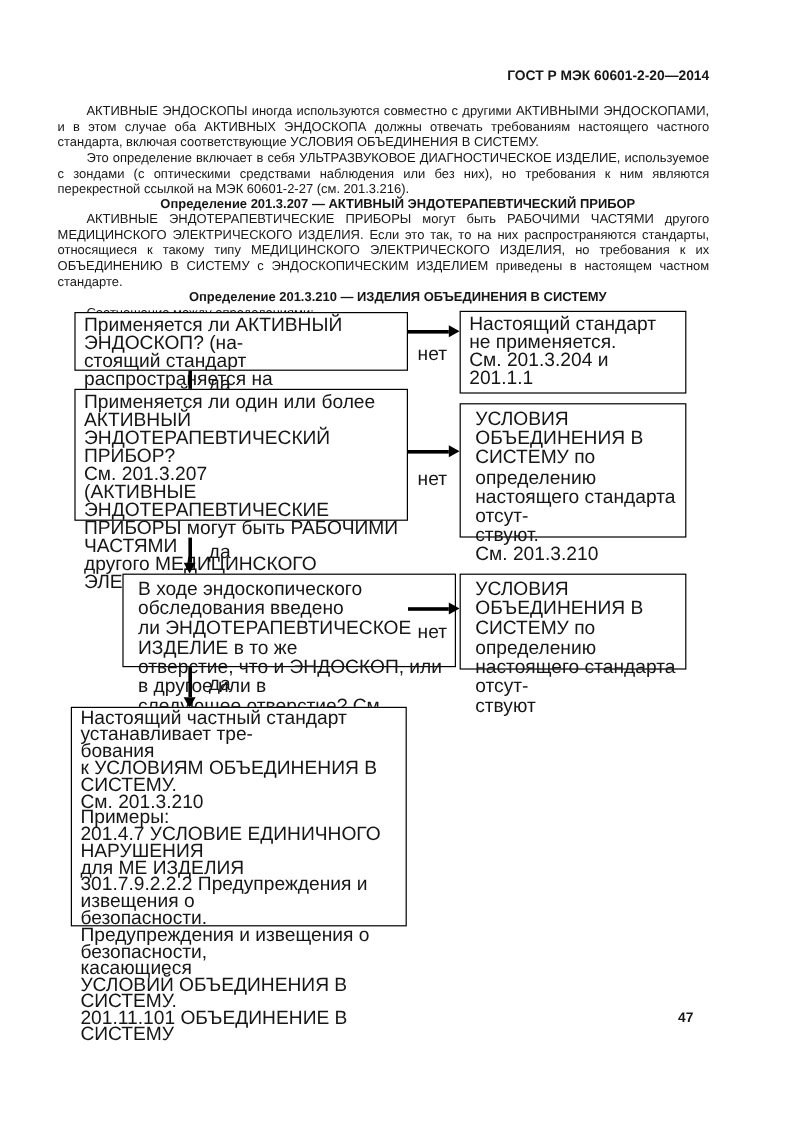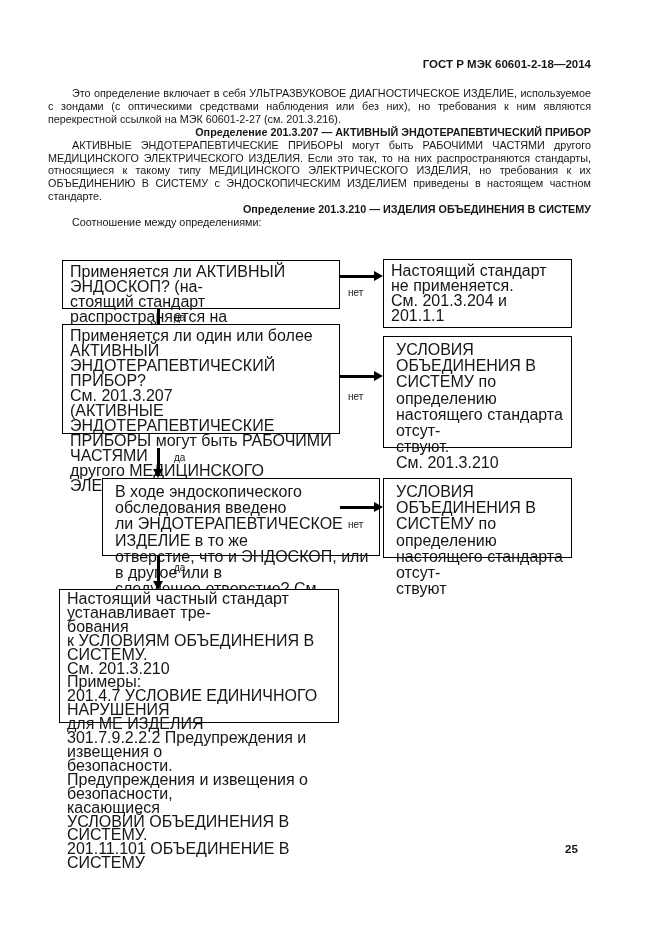--- a/index.html
+++ b/index.html
@@ -9,46 +9,47 @@
   }
   .doc-header {
     position:absolute; left:48px; top:58px; width:543px;
     text-align:right; font-weight:bold; font-size:11.5px;
   }
   .content {
     position:absolute; left:48px; top:87px; width:543px;
     font-size:10.8px; line-height:12.9px; text-align:justify;
   }
   .content p { margin:0; text-indent:24px; }
-  .content p.heading { font-weight:bold; text-align:right; }
+  .content p.heading { font-weight:bold; text-align:center; }
   .node {
     position:absolute; box-sizing:border-box; background:#fff;
     border:1.5px solid #000; font-size:16px; line-height:15px;
     padding:3px 7px; white-space:pre-wrap;
   }
   .node.thin { border-width:1px; }
   .node.lh16 { line-height:16.2px; padding-top:5px;padding-left:12px; }
   .node.lh14 { line-height:13.9px; padding-top:2px; }
   .hline { position:absolute; height:3px; background:#000; }
   .vline { position:absolute; width:3px; background:#000; }
   .head-r { position:absolute; width:0; height:0;
     border-left:9px solid #000; border-top:5.5px solid transparent; border-bottom:5.5px solid transparent; }
   .head-d { position:absolute; width:0; height:0;
     border-top:9px solid #000; border-left:5.5px solid transparent; border-right:5.5px solid transparent; }
-  .branch-label { position:absolute; font-size:10px; }
+  .branch-label { position:absolute; font-size:16px; }
   .page-num { position:absolute; left:565px; top:843px; font-weight:bold; font-size:11.5px; }
 </style>
 </head>
 <body>
 
 <div class="page">
 
-  <div class="doc-header">ГОСТ Р МЭК 60601-2-18—2014</div>
+  <div class="doc-header">ГОСТ Р МЭК 60601-2-20—2014</div>
 
   <div class="content">
+    <p>АКТИВНЫЕ ЭНДОСКОПЫ иногда используются совместно с другими АКТИВНЫМИ ЭНДОСКОПАМИ, и в этом случае оба АКТИВНЫХ ЭНДОСКОПА должны отвечать требованиям настоящего частного стандарта, включая соответствующие УСЛОВИЯ ОБЪЕДИНЕНИЯ В СИСТЕМУ.</p>
     <p>Это определение включает в себя УЛЬТРАЗВУКОВОЕ ДИАГНОСТИЧЕСКОЕ ИЗДЕЛИЕ, используемое с зондами (с оптическими средствами наблюдения или без них), но требования к ним являются перекрестной ссылкой на МЭК 60601-2-27 (см. 201.3.216).</p>
     <p class="heading">Определение 201.3.207 — АКТИВНЫЙ ЭНДОТЕРАПЕВТИЧЕСКИЙ ПРИБОР</p>
     <p>АКТИВНЫЕ ЭНДОТЕРАПЕВТИЧЕСКИЕ ПРИБОРЫ могут быть РАБОЧИМИ ЧАСТЯМИ другого МЕДИЦИНСКОГО ЭЛЕКТРИЧЕСКОГО ИЗДЕЛИЯ. Если это так, то на них распространяются стандарты, относящиеся к такому типу МЕДИЦИНСКОГО ЭЛЕКТРИЧЕСКОГО ИЗДЕЛИЯ, но требования к их ОБЪЕДИНЕНИЮ В СИСТЕМУ с ЭНДОСКОПИЧЕСКИМ ИЗДЕЛИЕМ приведены в настоящем частном стандарте.</p>
     <p class="heading">Определение 201.3.210 — ИЗДЕЛИЯ ОБЪЕДИНЕНИЯ В СИСТЕМУ</p>
     <p>Соотношение между определениями:</p>
   </div>
 
   <div class="node" style="left:62px; top:260px; width:278px; height:49px;">Применяется ли АКТИВНЫЙ ЭНДОСКОП? (на-
 стоящий стандарт распространяется на
 АКТИВНЫЙ ЭНДОСКОП) (см. 201.3.6)</div>
@@ -89,29 +90,29 @@
   <div class="head-r" style="left:374px; top:502px;"></div>
   <div class="branch-label" style="left:348px; top:519px;">нет</div>
   <div class="node thin lh16" style="left:383px; top:478px; width:189px; height:80px;">УСЛОВИЯ ОБЪЕДИНЕНИЯ В
 СИСТЕМУ по определению
 настоящего стандарта отсут-
 ствуют</div>
   <div class="vline" style="left:157px; top:556px; height:25px;"></div>
   <div class="head-d" style="left:153px; top:581px;"></div>
   <div class="branch-label" style="left:174px; top:562px;">да</div>
 
-  <div class="node lh14" style="left:59px; top:589px; width:280px; height:134px;">Настоящий частный стандарт устанавливает тре-
+  <div class="node lh14" style="left:59px; top:589px; width:280px; height:183px;">Настоящий частный стандарт устанавливает тре-
 бования
 к УСЛОВИЯМ ОБЪЕДИНЕНИЯ В СИСТЕМУ.
 См. 201.3.210
 Примеры:
 201.4.7 УСЛОВИЕ ЕДИНИЧНОГО НАРУШЕНИЯ
 для МЕ ИЗДЕЛИЯ
 301.7.9.2.2.2 Предупреждения и извещения о
 безопасности.
 Предупреждения и извещения о безопасности,
 касающиеся
 УСЛОВИЙ ОБЪЕДИНЕНИЯ В СИСТЕМУ.
 201.11.101 ОБЪЕДИНЕНИЕ В СИСТЕМУ</div>
 
-  <div class="page-num">25</div>
+  <div class="page-num">47</div>
 
 </div>
 
 </body></html>

